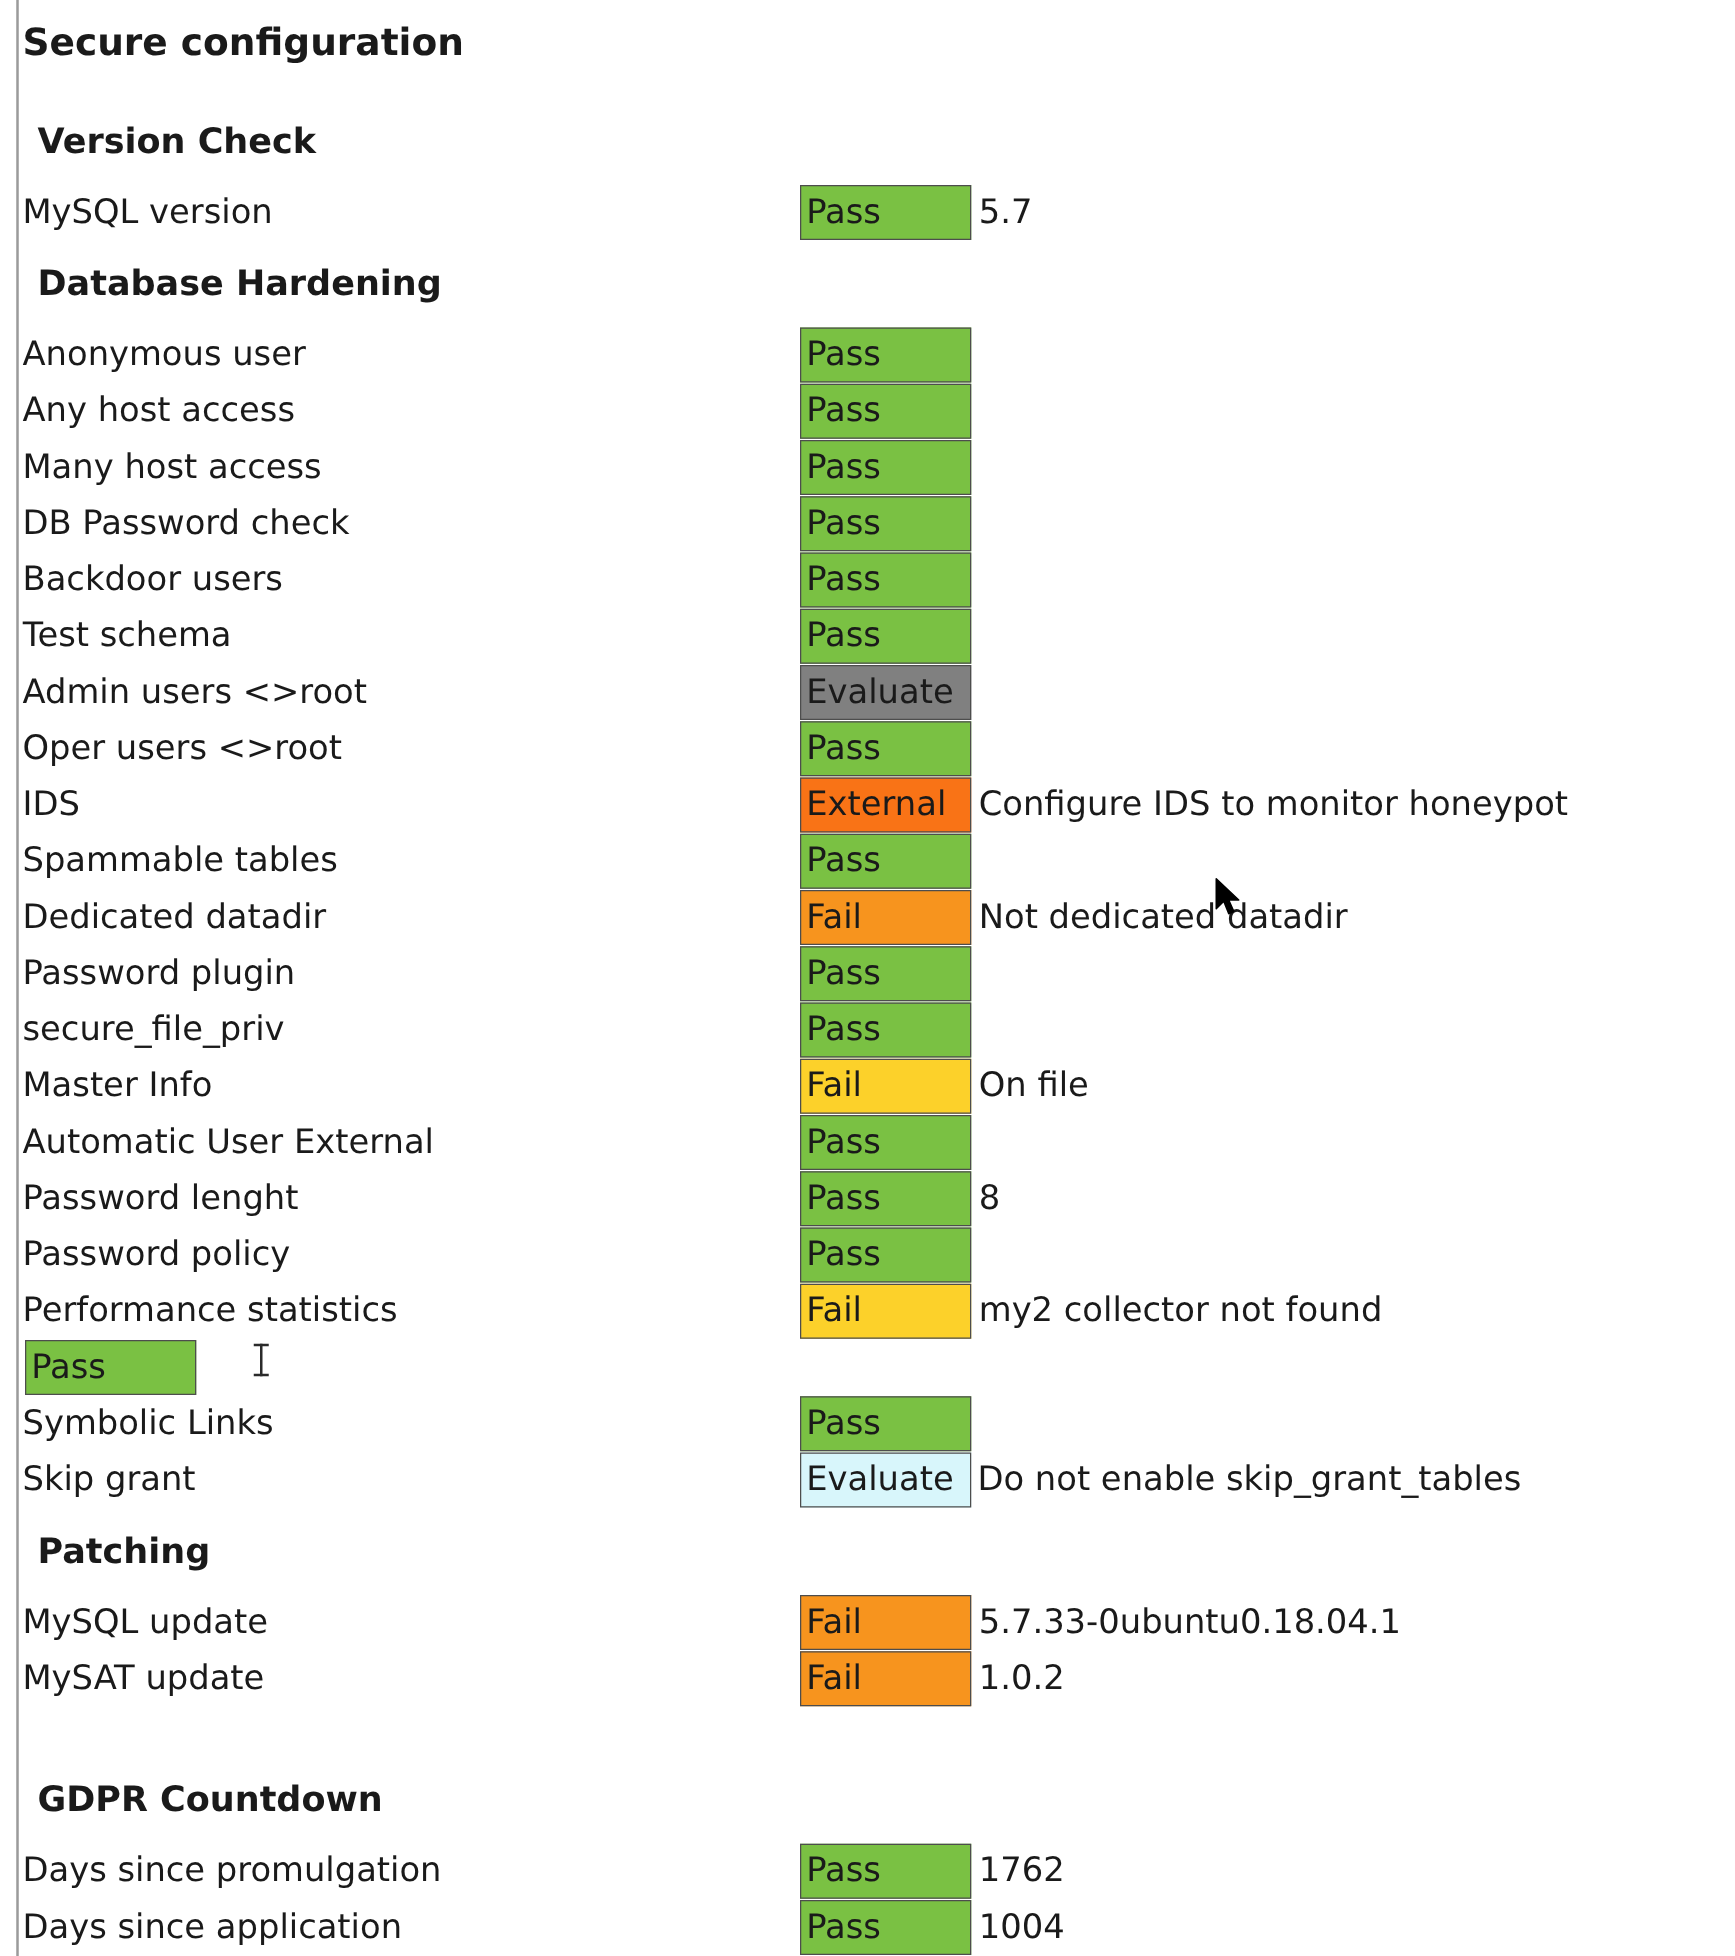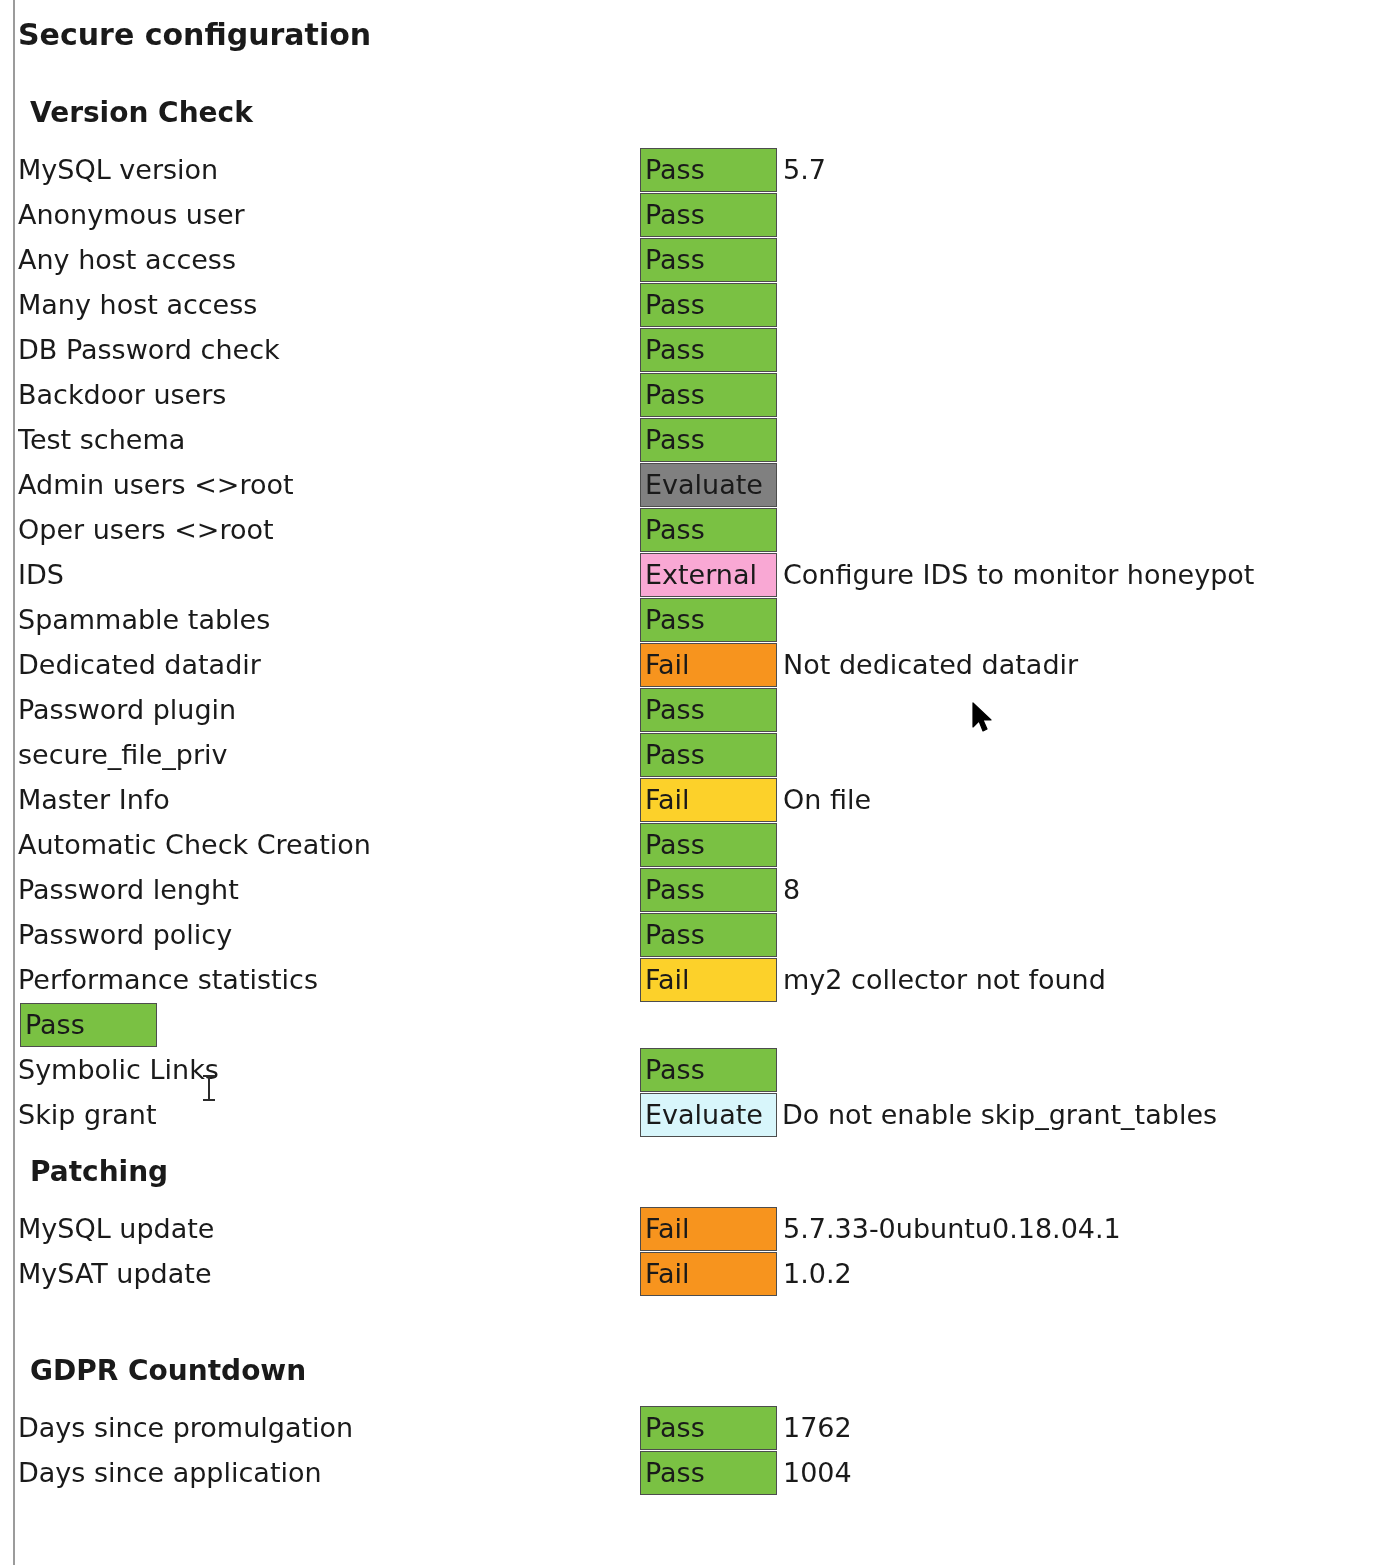--- a/index.html
+++ b/index.html
@@ -129,20 +129,21 @@
   <div class="content">
     <div class="title">Secure configuration</div>
 
     <div class="section-head">Version Check</div>
     <div class="row">
       <div class="label">MySQL version</div>
       <div class="status" style="background:#7ac143">Pass</div>
       <div class="note">5.7</div>
     </div>
 
+    <div class="section-head">Database Hardening</div>
 
     <div class="row">
       <div class="label">Anonymous user</div>
       <div class="status" style="background:#7ac143">Pass</div>
       <div class="note"></div>
     </div>
     <div class="row">
       <div class="label">Any host access</div>
       <div class="status" style="background:#7ac143">Pass</div>
       <div class="note"></div>
@@ -172,21 +173,21 @@
       <div class="status" style="background:#808080">Evaluate</div>
       <div class="note"></div>
     </div>
     <div class="row">
       <div class="label">Oper users &lt;&gt;root</div>
       <div class="status" style="background:#7ac143">Pass</div>
       <div class="note"></div>
     </div>
     <div class="row">
       <div class="label">IDS</div>
-      <div class="status" style="background:#f9a8d4">External</div>
+      <div class="status" style="background:#f97316">External</div>
       <div class="note">Configure IDS to monitor honeypot</div>
     </div>
     <div class="row">
       <div class="label">Spammable tables</div>
       <div class="status" style="background:#7ac143">Pass</div>
       <div class="note"></div>
     </div>
     <div class="row">
       <div class="label">Dedicated datadir</div>
       <div class="status" style="background:#f7941e">Fail</div>
@@ -201,21 +202,21 @@
       <div class="label">secure_file_priv</div>
       <div class="status" style="background:#7ac143">Pass</div>
       <div class="note"></div>
     </div>
     <div class="row">
       <div class="label">Master Info</div>
       <div class="status" style="background:#fcd12a">Fail</div>
       <div class="note">On file</div>
     </div>
     <div class="row">
-      <div class="label">Automatic Check Creation</div>
+      <div class="label">Automatic User External</div>
       <div class="status" style="background:#7ac143">Pass</div>
       <div class="note"></div>
     </div>
     <div class="row">
       <div class="label">Password lenght</div>
       <div class="status" style="background:#7ac143">Pass</div>
       <div class="note">8</div>
     </div>
     <div class="row">
       <div class="label">Password policy</div>

